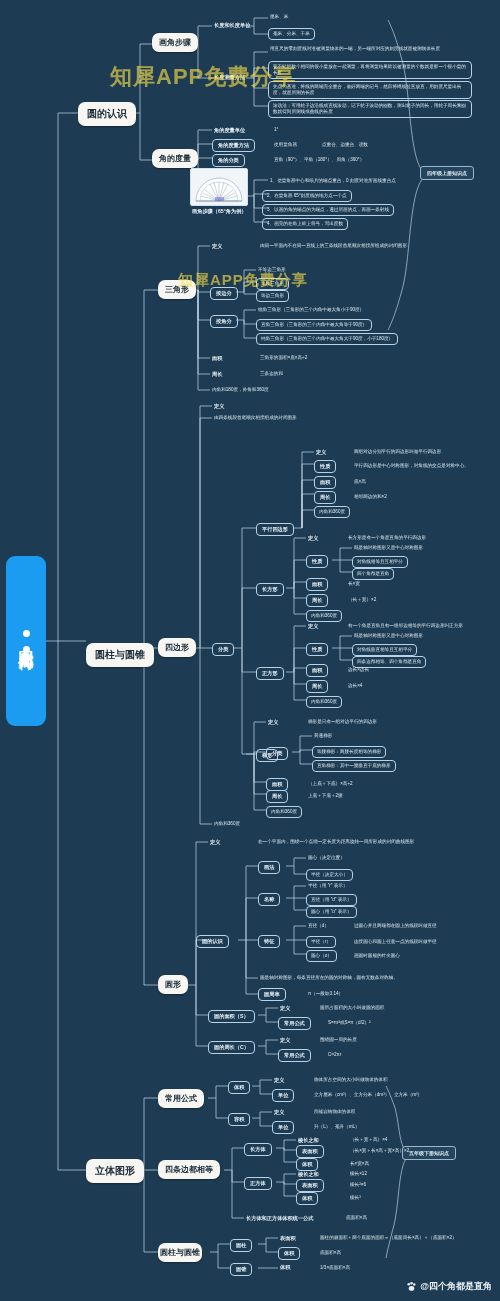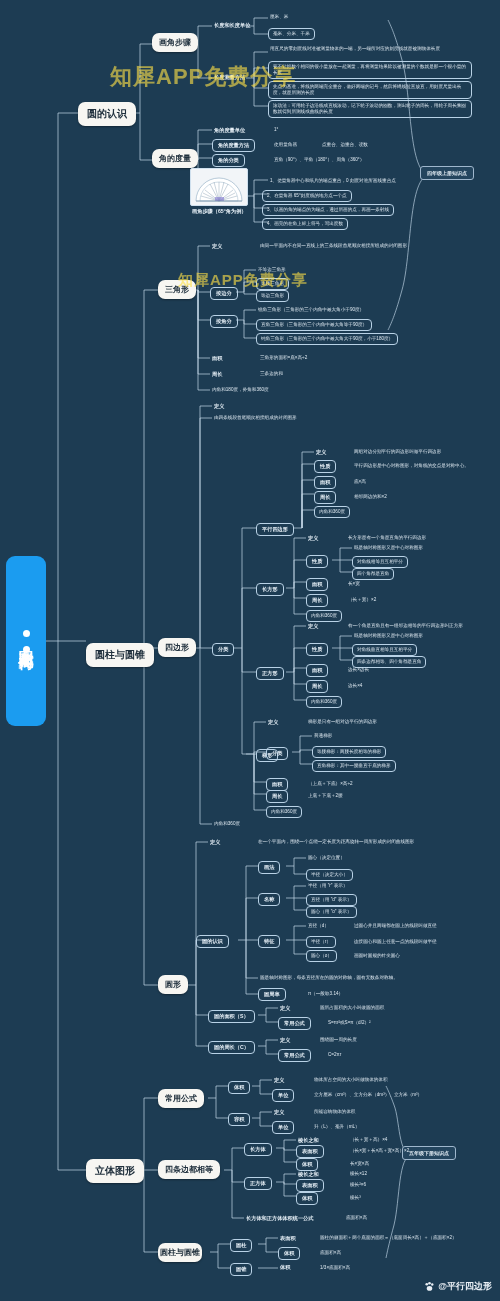--- a/index.html
+++ b/index.html
@@ -770,16 +770,16 @@
 
   <div class="brand">
     <span class="logo">
       <svg viewBox="0 0 20 20" width="11" height="11">
         <circle cx="5" cy="6" r="2.4" fill="#e9eff5"></circle>
         <circle cx="10" cy="4" r="2.4" fill="#e9eff5"></circle>
         <circle cx="15" cy="6.5" r="2.2" fill="#e9eff5"></circle>
         <ellipse cx="10" cy="13.5" rx="5" ry="4.2" fill="#e9eff5"></ellipse>
       </svg>
     </span>
-    <span class="lbl">@平行四边形</span>
+    <span class="lbl">@四个角都是直角</span>
   </div>
 
 </div>
 
 </body></html>

